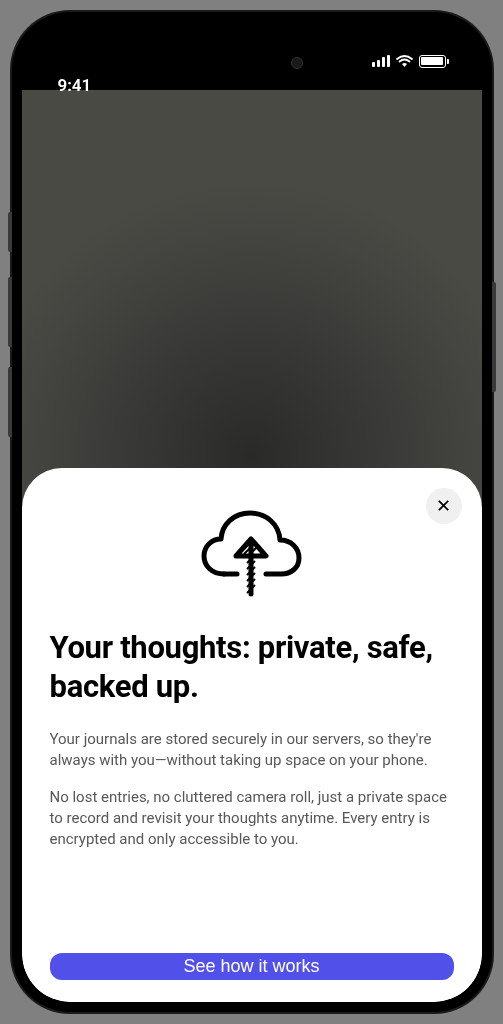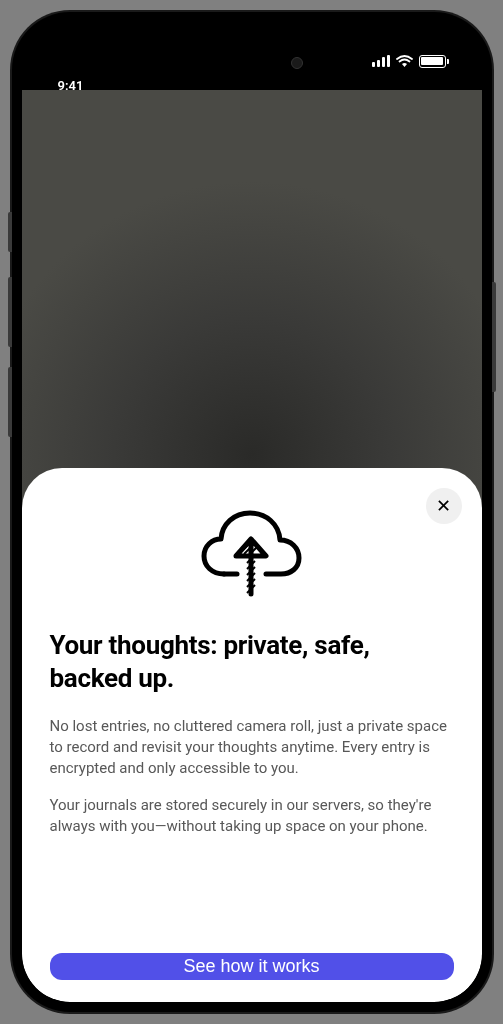--- a/index.html
+++ b/index.html
@@ -97,21 +97,21 @@
       height: 60px;
       display: flex;
       align-items: center;
       justify-content: space-between;
       padding: 18px 36px 0;
       color: #fff;
       z-index: 50;
     }
     
     .status-time {
-      font-size: 13px;
+      font-size: 17px;
       font-weight: 600;
       margin-top: 48px;
     }
     
     .status-icons {
       display: flex;
       align-items: center;
       gap: 6px;
     }
     
@@ -214,21 +214,21 @@
       margin-top: 8px;
       margin-bottom: 28px;
     }
     
     .cloud-upload-svg {
       width: 115px;
       height: 95px;
     }
     
     .sheet-title {
-      font-size: 26px;
+      font-size: 31px;
       font-weight: 700;
       color: #000;
       line-height: 1.25;
       margin-bottom: 22px;
       letter-spacing: -0.3px;
     }
     
     .sheet-body {
       font-size: 15px;
       color: #585858;
@@ -314,22 +314,22 @@
             <line x1="53" y1="63" x2="61" y2="55" stroke="#000" stroke-width="2"></line>
             <line x1="53" y1="69" x2="61" y2="61" stroke="#000" stroke-width="2"></line>
             <line x1="53" y1="75" x2="61" y2="67" stroke="#000" stroke-width="2"></line>
             <line x1="53" y1="81" x2="61" y2="73" stroke="#000" stroke-width="2"></line>
             <line x1="53" y1="87" x2="61" y2="79" stroke="#000" stroke-width="2"></line>
           </svg>
         </div>
 
         <h1 class="sheet-title">Your thoughts: private, safe, backed up.</h1>
 
+        <p class="sheet-body">Your journals are stored securely in our servers, so they're always with you—without taking up space on your phone.</p>
+
         <p class="sheet-body">No lost entries, no cluttered camera roll, just a private space to record and revisit your thoughts anytime. Every entry is encrypted and only accessible to you.</p>
-
-        <p class="sheet-body">Your journals are stored securely in our servers, so they're always with you—without taking up space on your phone.</p>
 
         <button class="cta-button">See how it works</button>
       </div>
 
     </div>
   </div>
 </div>
 
 </body></html>

